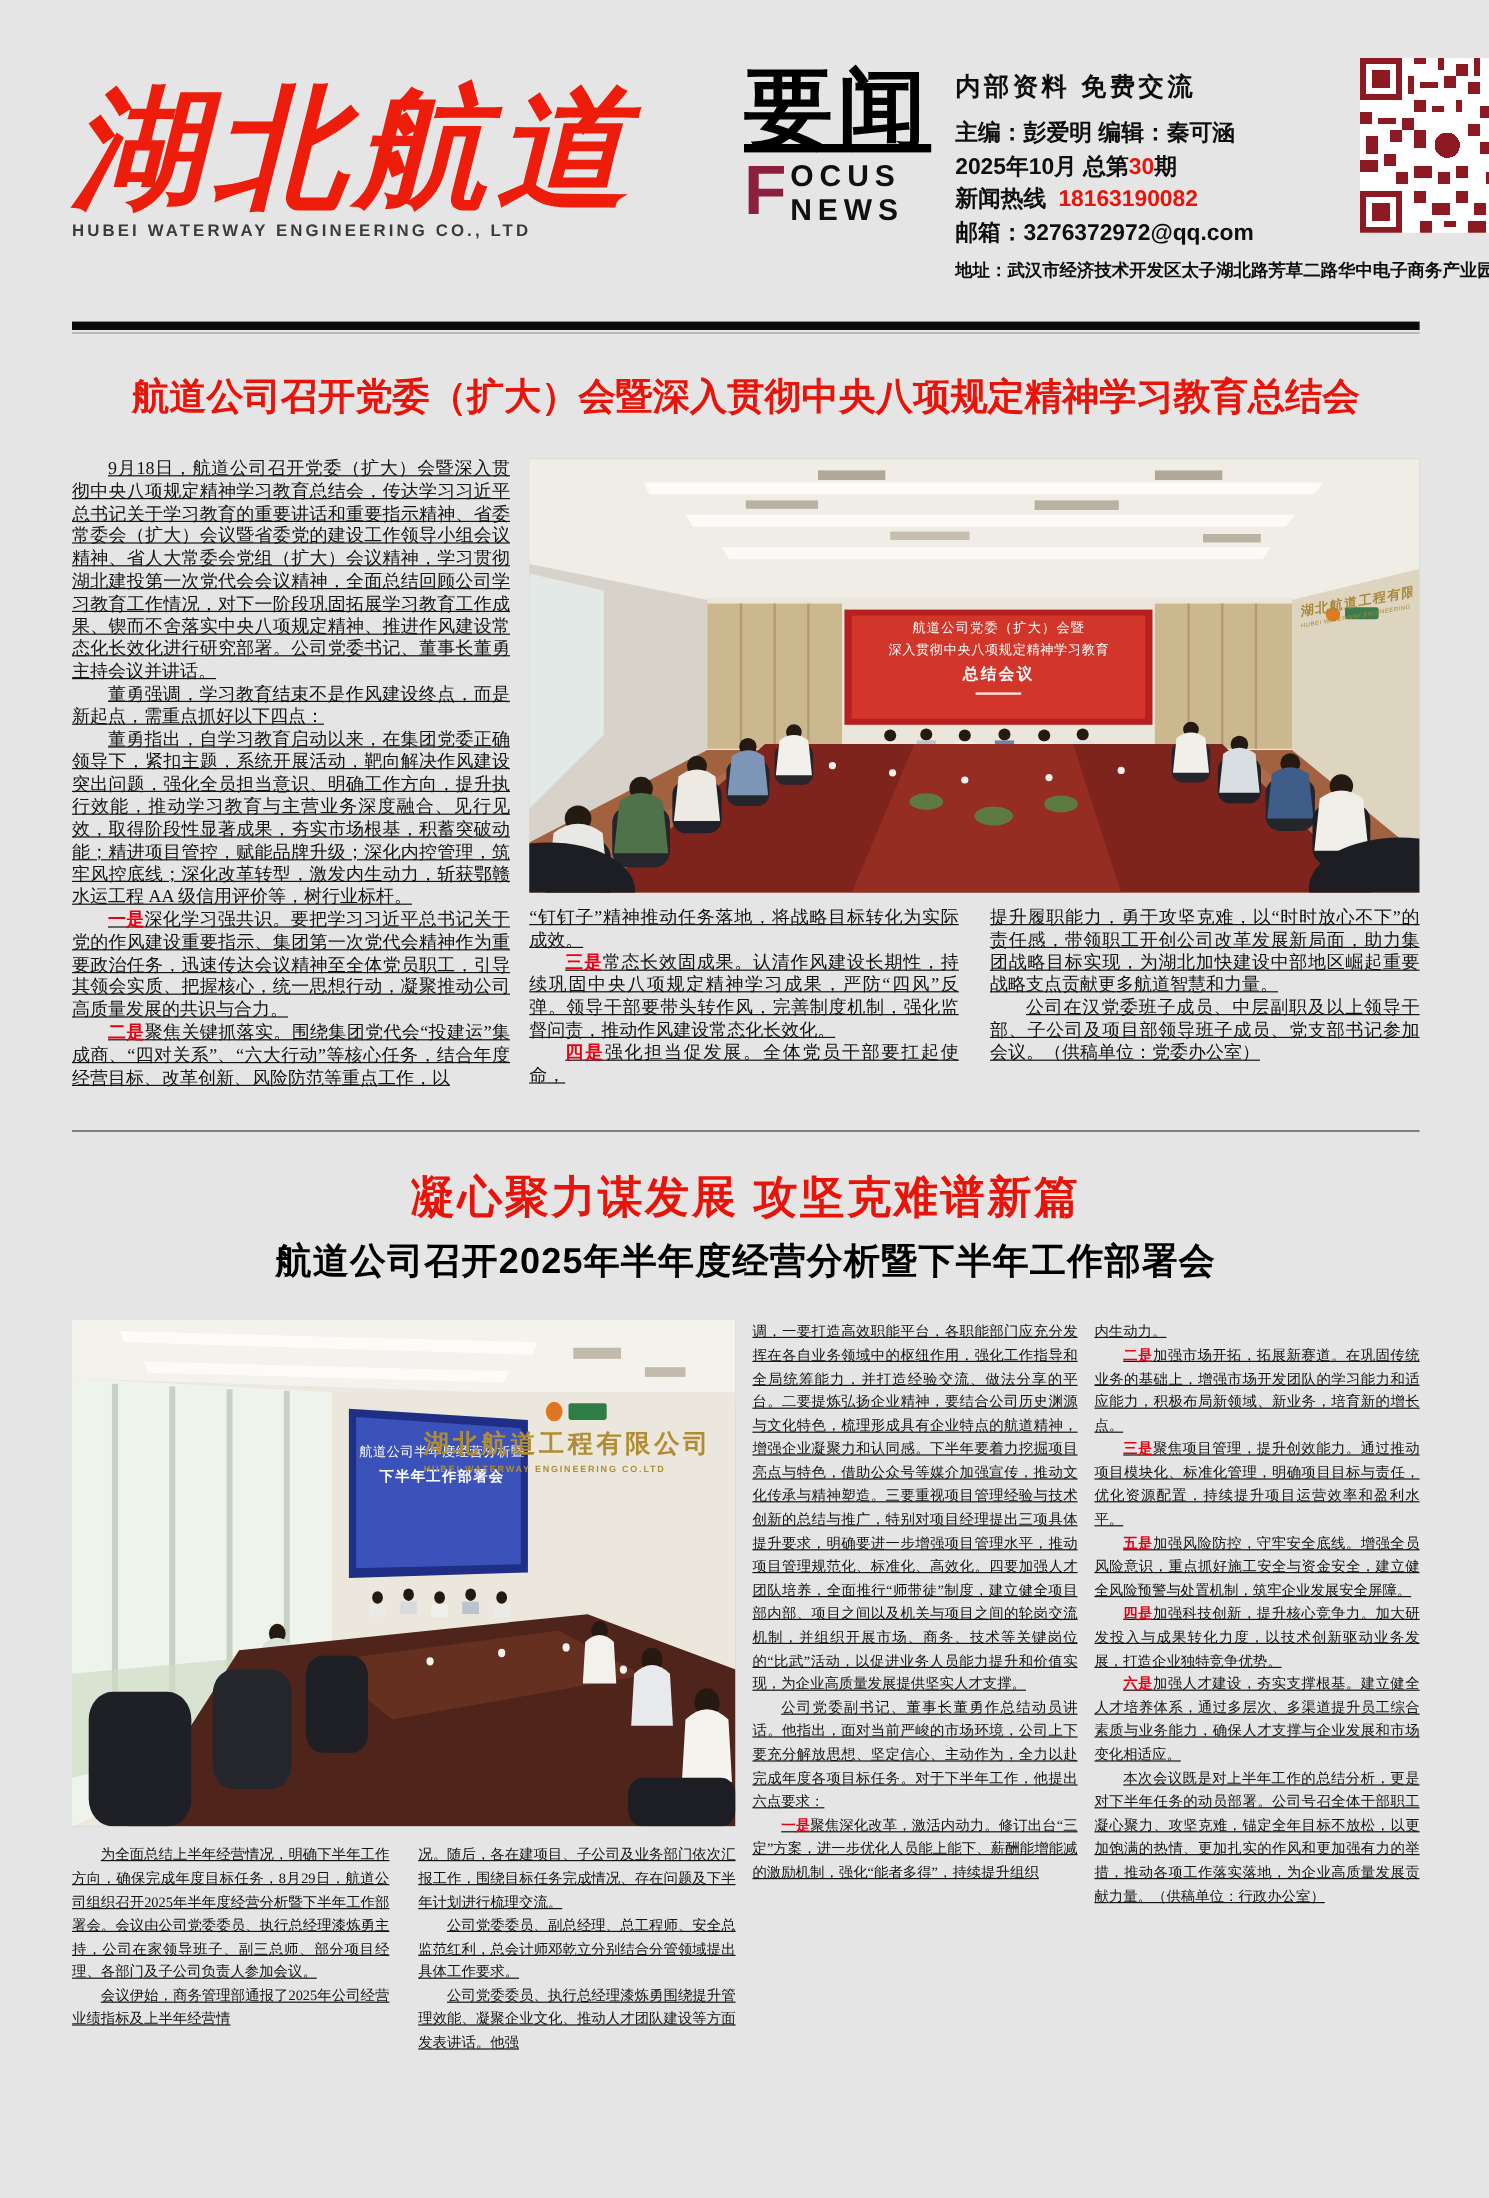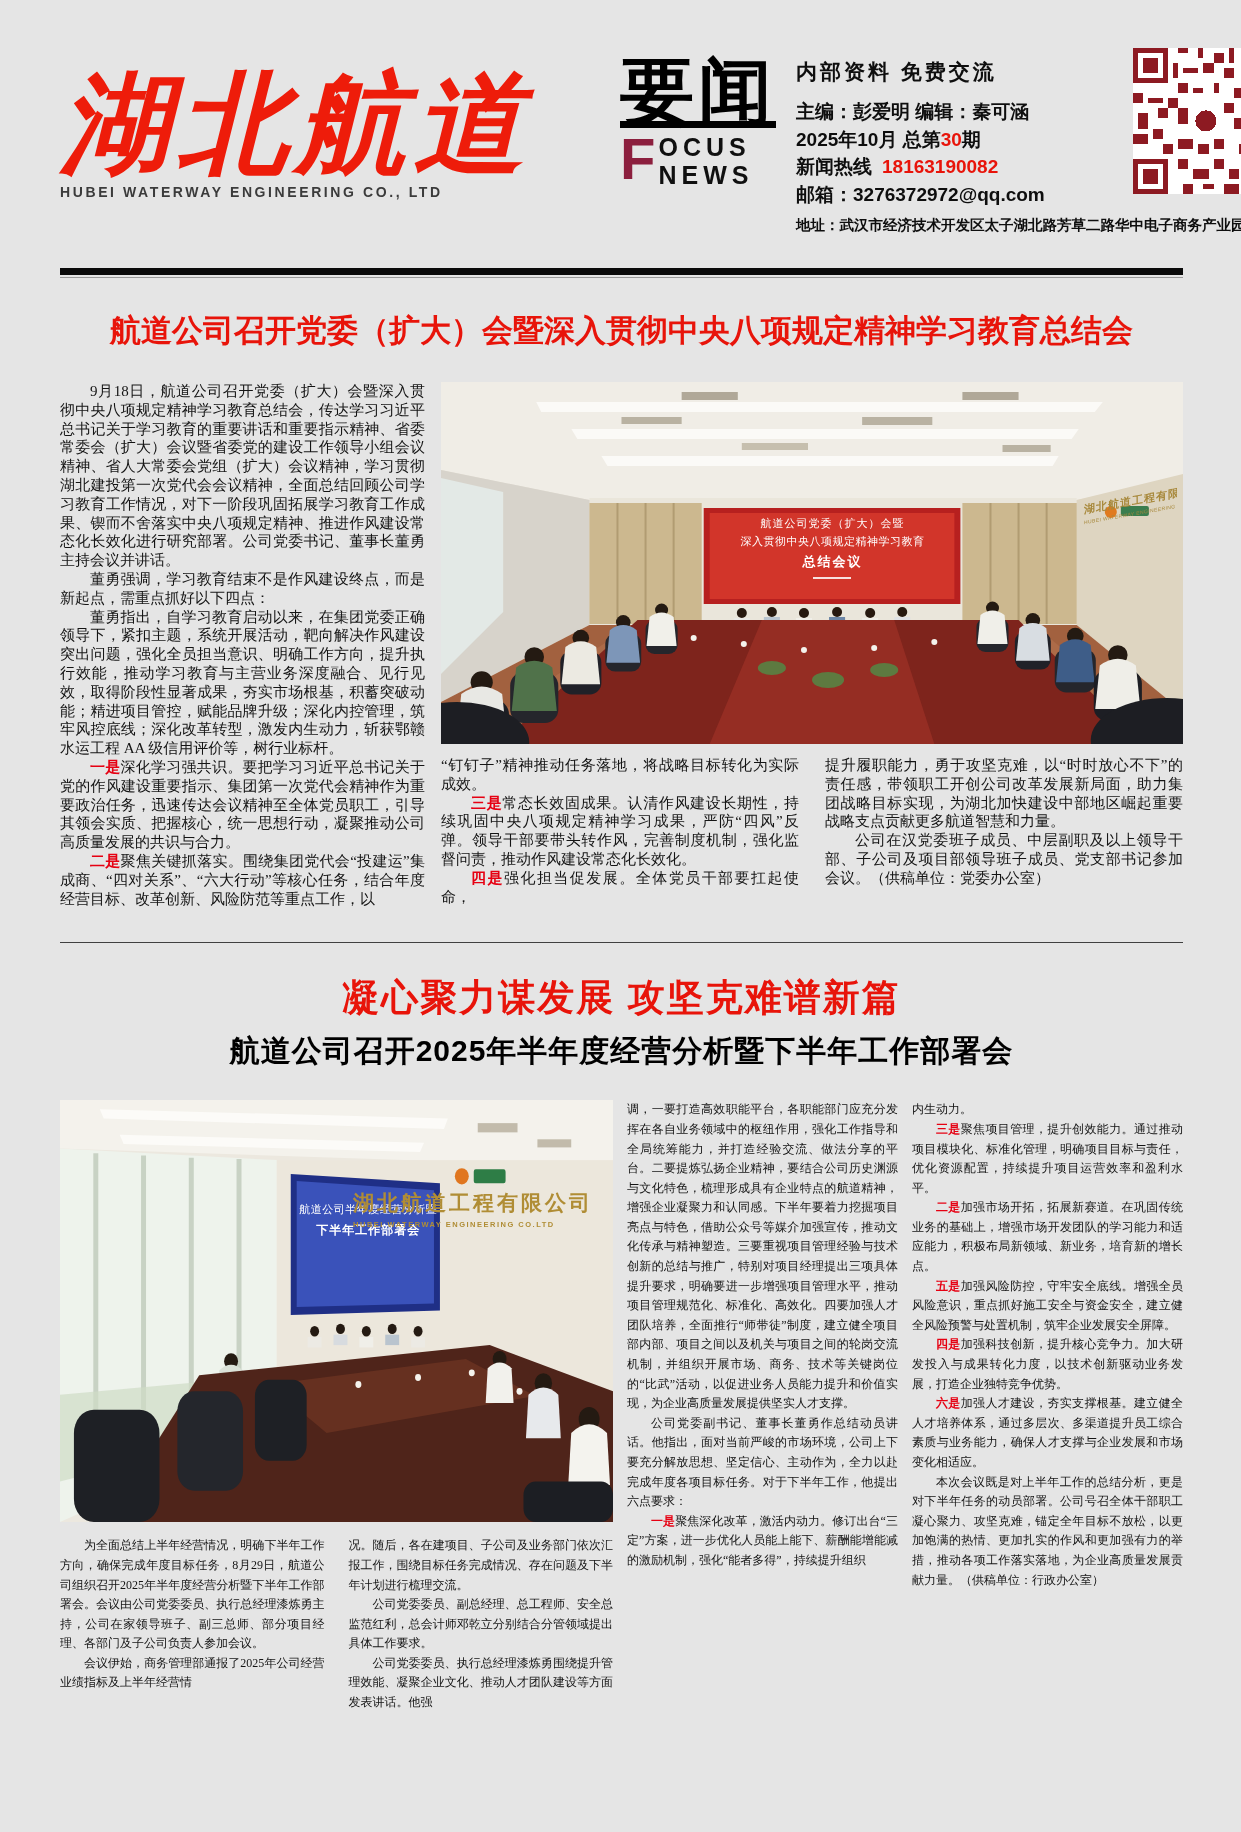--- a/index.html
+++ b/index.html
@@ -51,21 +51,21 @@
   .a1-body { display:flex; gap:16px; }
   .a1-left { width:365px; flex:none; }
   .a1 .bodytext { font-size:15px; line-height:18.8px; }
   .a1-right { flex:1; min-width:0; }
   .photo { position:relative; overflow:hidden; background:#ccc; }
   .photo svg { width:100%; height:100%; display:block; }
   .photo1 { height:362px; }
   .a1-lower { display:flex; gap:26px; margin-top:12px; }
   .a1-lower .col { flex:1; min-width:0; }
 
-  .para { margin:0; text-indent:2em; text-align:justify; }
+  .para { margin:0; text-indent:2em; text-align:justify;text-decoration:underline; }
   .para.noindent { text-indent:0; }
   .lead-red { color:#e60012; font-weight:bold; }
 
   
   .divider { height:1px; background:#404040; margin-top:34px; }
   .a2-head-red {
     margin:30px 0 8px; text-align:center;
     font-family:"Liberation Sans","DejaVu Sans",sans-serif; font-weight:bold;
     font-size:37px; letter-spacing:2px; color:#e8140a; white-space:nowrap;
   }
@@ -434,22 +434,22 @@
             </div>
         </div>
       </div>
       <div class="a2-colmid bodytext">
           <p class="para noindent">调，一要打造高效职能平台，各职能部门应充分发挥在各自业务领域中的枢纽作用，强化工作指导和全局统筹能力，并打造经验交流、做法分享的平台。二要提炼弘扬企业精神，要结合公司历史渊源与文化特色，梳理形成具有企业特点的航道精神，增强企业凝聚力和认同感。下半年要着力挖掘项目亮点与特色，借助公众号等媒介加强宣传，推动文化传承与精神塑造。三要重视项目管理经验与技术创新的总结与推广，特别对项目经理提出三项具体提升要求，明确要进一步增强项目管理水平，推动项目管理规范化、标准化、高效化。四要加强人才团队培养，全面推行“师带徒”制度，建立健全项目部内部、项目之间以及机关与项目之间的轮岗交流机制，并组织开展市场、商务、技术等关键岗位的“比武”活动，以促进业务人员能力提升和价值实现，为企业高质量发展提供坚实人才支撑。</p>
           <p class="para">公司党委副书记、董事长董勇作总结动员讲话。他指出，面对当前严峻的市场环境，公司上下要充分解放思想、坚定信心、主动作为，全力以赴完成年度各项目标任务。对于下半年工作，他提出六点要求：</p>
           <p class="para"><span class="lead-red">一是</span>聚焦深化改革，激活内动力。修订出台“三定”方案，进一步优化人员能上能下、薪酬能增能减的激励机制，强化“能者多得”，持续提升组织</p>
         </div>
       <div class="a2-colright bodytext">
           <p class="para noindent">内生动力。</p>
+          <p class="para"><span class="lead-red">二是</span>加强市场开拓，拓展新赛道。在巩固传统业务的基础上，增强市场开发团队的学习能力和适应能力，积极布局新领域、新业务，培育新的增长点。</p>
           <p class="para"><span class="lead-red">三是</span>聚焦项目管理，提升创效能力。通过推动项目模块化、标准化管理，明确项目目标与责任，优化资源配置，持续提升项目运营效率和盈利水平。</p>
-          <p class="para"><span class="lead-red">二是</span>加强市场开拓，拓展新赛道。在巩固传统业务的基础上，增强市场开发团队的学习能力和适应能力，积极布局新领域、新业务，培育新的增长点。</p>
           <p class="para"><span class="lead-red">五是</span>加强风险防控，守牢安全底线。增强全员风险意识，重点抓好施工安全与资金安全，建立健全风险预警与处置机制，筑牢企业发展安全屏障。</p>
           <p class="para"><span class="lead-red">四是</span>加强科技创新，提升核心竞争力。加大研发投入与成果转化力度，以技术创新驱动业务发展，打造企业独特竞争优势。</p>
           <p class="para"><span class="lead-red">六是</span>加强人才建设，夯实支撑根基。建立健全人才培养体系，通过多层次、多渠道提升员工综合素质与业务能力，确保人才支撑与企业发展和市场变化相适应。</p>
           <p class="para">本次会议既是对上半年工作的总结分析，更是对下半年任务的动员部署。公司号召全体干部职工凝心聚力、攻坚克难，锚定全年目标不放松，以更加饱满的热情、更加扎实的作风和更加强有力的举措，推动各项工作落实落地，为企业高质量发展贡献力量。（供稿单位：行政办公室）</p>
         </div>
     </div>
   </section>
 
 </div>
 

